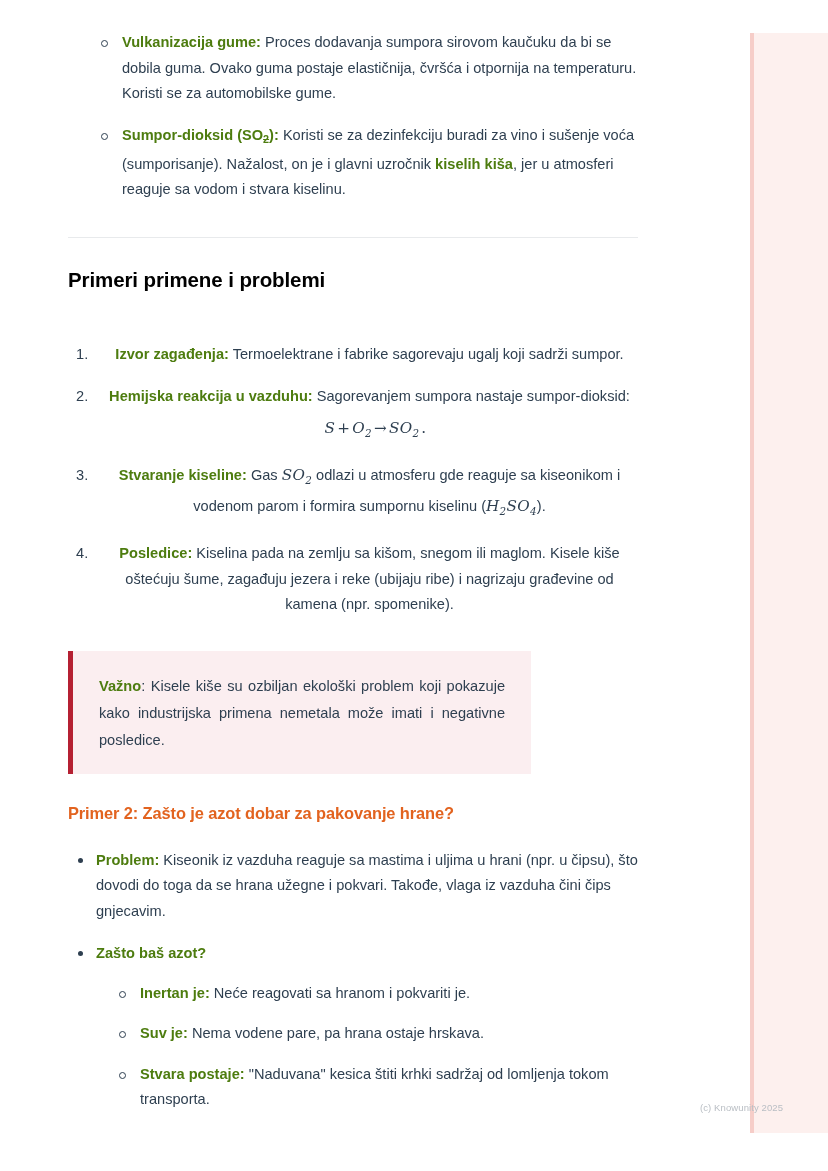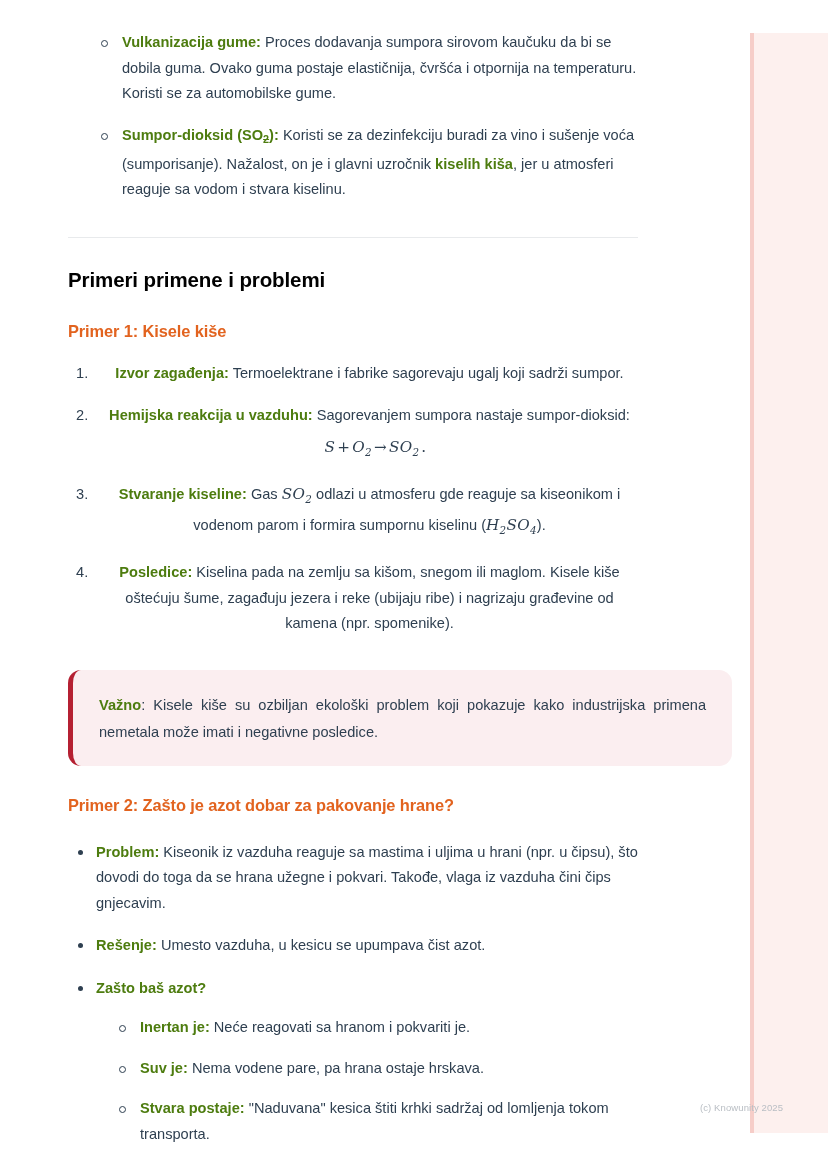--- a/index.html
+++ b/index.html
@@ -138,22 +138,21 @@
 
   
   .callout {
     background: #fbeef0;
     border-left: 5px solid #b52032;
     padding: 22px 26px 20px 26px;
     font-size: 14.6px;
     line-height: 27px;
     text-align: justify;
     color: #2e3f50;
-    width: 664px;
-    border-radius: 13px;
+    width: 463px;
   }
 
   
   .math {
     font-family: "DejaVu Serif", "Liberation Serif", serif;
     font-style: italic;
     font-size: 15.2px;
     letter-spacing: 0.3px;
     white-space: nowrap;
   }
@@ -212,21 +211,20 @@
     </ul>
 
     <div class="sp-18"></div>
     <hr class="div">
     <div class="sp-30"></div>
 
     <h2 class="sec">Primeri primene i problemi</h2>
 
     <div class="sp-30"></div>
 
-    <h3 class="sub">Primer 1: Kisele kiše</h3>
 
     <div class="sp-20"></div>
 
     <ol class="num-list">
       <li>
         <b>Izvor zagađenja:</b><span> Termoelektrane i fabrike sagorevaju ugalj koji sadrži sumpor.</span>
       </li>
       <li>
         <b>Hemijska reakcija u vazduhu:</b><span> Sagorevanjem sumpora nastaje sumpor-dioksid:</span>
         <span class="math math-block"><span>S</span><span class="op">+</span><span>O</span><sub>2</sub><span class="op">→</span><span>SO</span><sub>2</sub><span class="op">.</span></span>
@@ -247,23 +245,20 @@
 
     <div class="sp-30"></div>
 
     <h3 class="sub">Primer 2: Zašto je azot dobar za pakovanje hrane?</h3>
 
     <div class="sp-25"></div>
 
     <ul class="lvl1-list">
       <li>
         <b>Problem:</b><span> Kiseonik iz vazduha reaguje sa mastima i uljima u hrani (npr. u čipsu), što dovodi do toga da se hrana užegne i pokvari. Takođe, vlaga iz vazduha čini čips gnjecavim.</span>
-      </li>
-      <li>
-        <b>Rešenje:</b><span> Umesto vazduha, u kesicu se upumpava čist azot.</span>
       </li>
       <li>
         <b>Zašto baš azot?</b>
         <ul class="lvl2-list nested-under">
           <li>
             <b>Inertan je:</b><span> Neće reagovati sa hranom i pokvariti je.</span>
           </li>
           <li>
             <b>Suv je:</b><span> Nema vodene pare, pa hrana ostaje hrskava.</span>
           </li>

